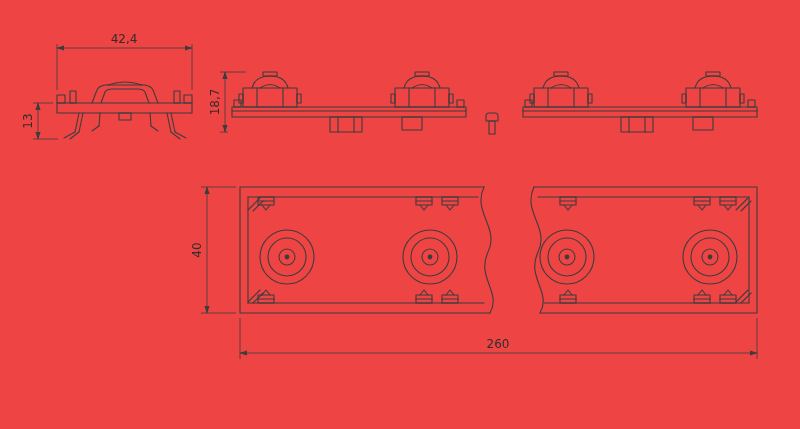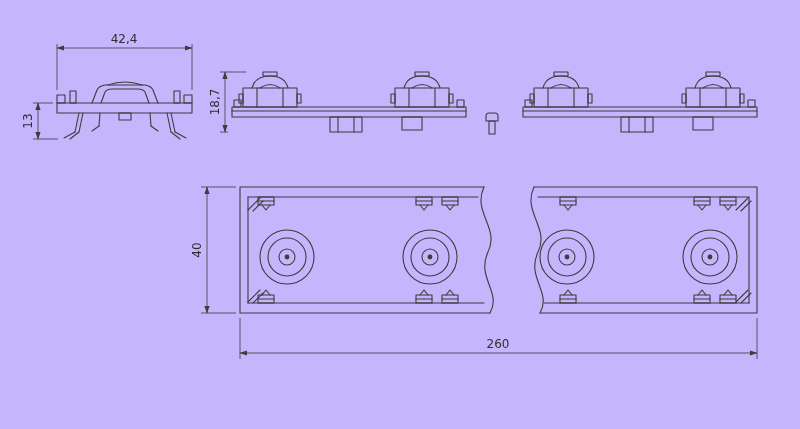--- a/index.html
+++ b/index.html
@@ -7,21 +7,21 @@
     padding: 0;
     background: #ffffff;
     width: 800px;
     height: 429px;
     overflow: hidden;
     font-family: "DejaVu Sans", "Liberation Sans", sans-serif;
   }
   .drawing-wrap {
     width: 800px;
     height: 429px;
-    background: #c4b5fd;
+    background: #ef4444;
   }
   svg {
     display: block;
   }
   .part {
     fill: none;
     stroke: #3d3d3d;
     stroke-width: 1.1;
     stroke-linejoin: round;
     stroke-linecap: round;

